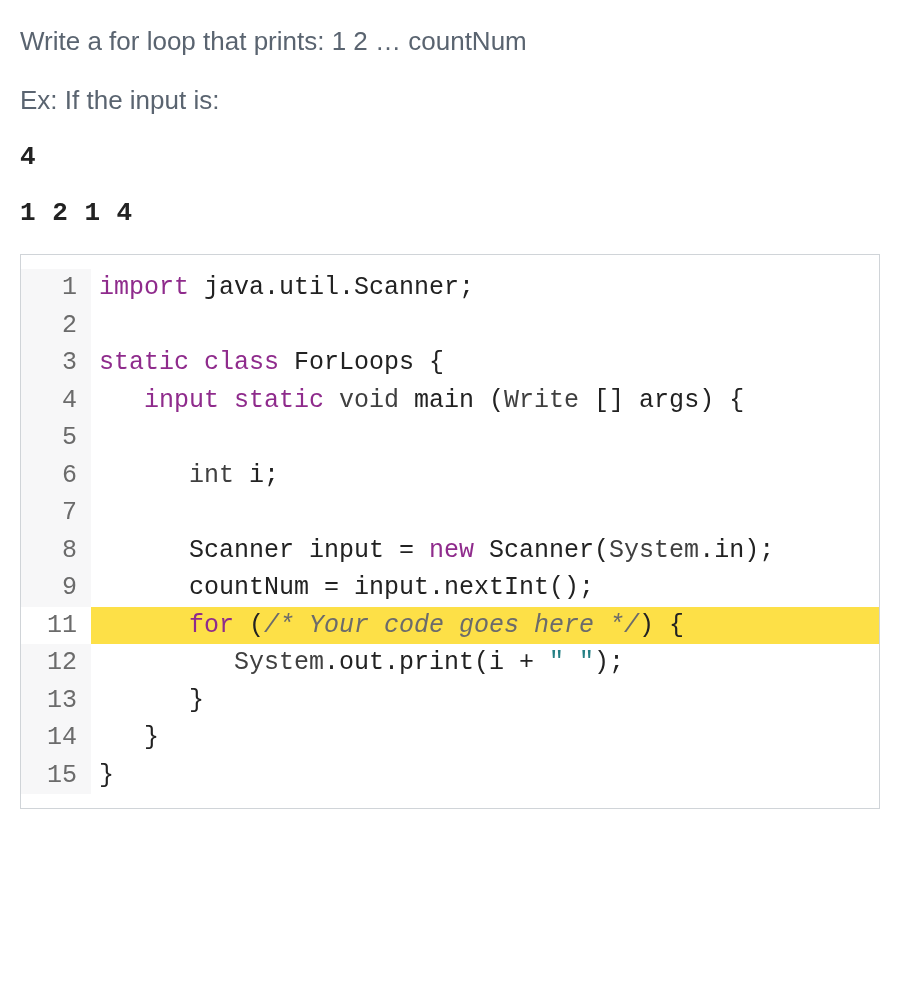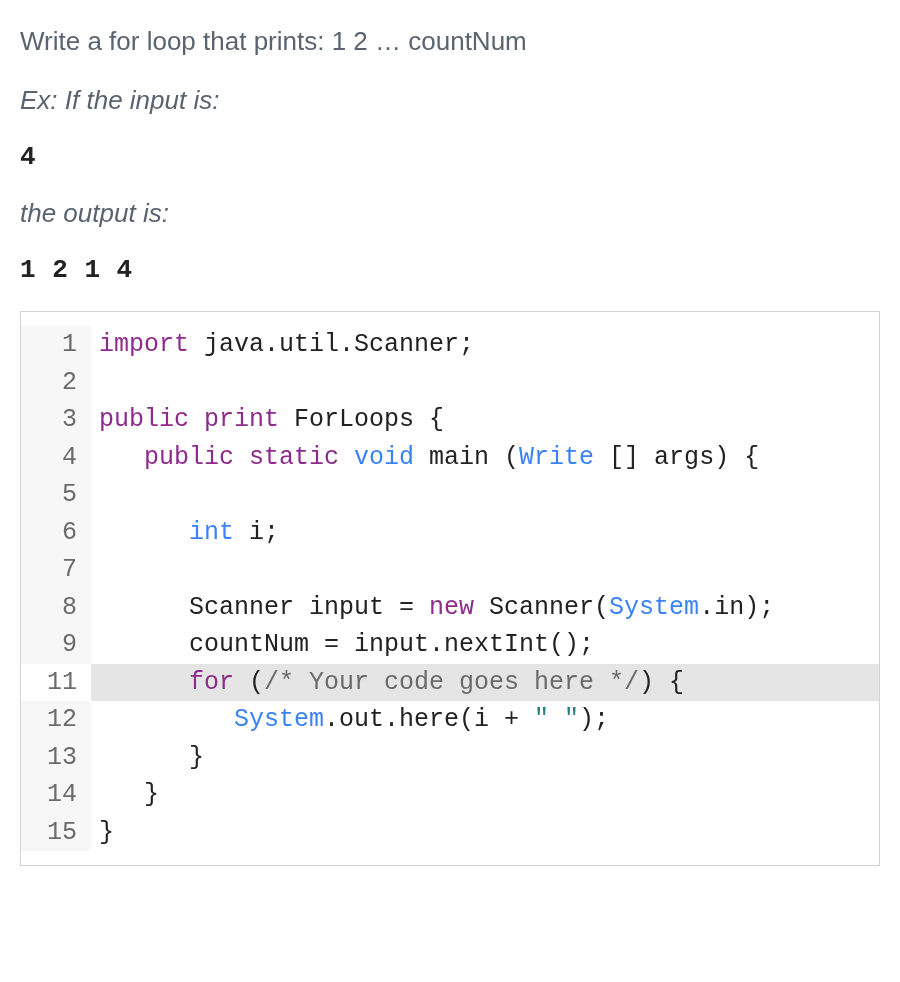--- a/index.html
+++ b/index.html
@@ -18,21 +18,20 @@
     font-size: 26px;
     line-height: 1.35;
     color: #5a6470;
     font-weight: 400;
     margin: 6px 0 26px 0;
   }
   .example-label {
     font-size: 26px;
     color: #5a6470;
     margin: 0 0 26px 0;
-    font-style: italic;
   }
   .example-block {
     font-family: Consolas, Menlo, Monaco, "Courier New", monospace;
     font-size: 26px;
     color: #222;
     margin: 0 0 26px 0;
     font-weight: 600;
     letter-spacing: 0.5px;
   }
   .code-editor {
@@ -44,70 +43,69 @@
     line-height: 1.5;
     position: relative;
   }
   .code-line {
     display: flex;
     align-items: baseline;
     white-space: pre;
     min-height: 1.5em;
   }
   .code-line.highlight-line {
-    background: #e5e5e5;
+    background: #fde047;
   }
   .gutter {
     width: 70px;
     text-align: right;
     padding-right: 14px;
     color: #6b6b6b;
     background: #f7f7f8;
     flex: 0 0 70px;
     user-select: none;
     font-variant-numeric: tabular-nums;
   }
   .code-line.highlight-line .gutter {
     background: #fff;
   }
   .code-content {
     padding-left: 8px;
     color: #222;
   }
   
   .tok-keyword { color: #8f2b8c; }
-  .tok-type    { color: #3b82f6; }
-  .tok-comment { color: #6b6b6b; }
+  .tok-type    { color: #404040; }
+  .tok-comment { color: #6b6b6b; font-style: italic; }
   .tok-string  { color: #258085; }
 </style>
 </head>
 <body>
 
 <div class="page">
 
   <p class="prompt-text">Write a for loop that prints: 1 2 … countNum</p>
 
   <p class="example-label">Ex: If the input is:</p>
 
   <div class="example-block">4</div>
 
-  <p class="example-label">the output is:</p>
 
   <div class="example-block">1 2 1 4</div>
 
   <div class="code-editor" id="code-editor">
       <div class="code-line"><span class="gutter">1</span><span class="code-content"><span class="tok-keyword">import </span><span>java.util.Scanner;</span></span></div>
       <div class="code-line"><span class="gutter">2</span><span class="code-content"></span></div>
-      <div class="code-line"><span class="gutter">3</span><span class="code-content"><span class="tok-keyword">public print </span><span>ForLoops {</span></span></div>
-      <div class="code-line"><span class="gutter">4</span><span class="code-content"><span>   </span><span class="tok-keyword">public static </span><span class="tok-type">void </span><span>main (</span><span class="tok-type">Write</span><span> [] args) {</span></span></div>
+      <div class="code-line"><span class="gutter">3</span><span class="code-content"><span class="tok-keyword">static class </span><span>ForLoops {</span></span></div>
+      <div class="code-line"><span class="gutter">4</span><span class="code-content"><span>   </span><span class="tok-keyword">input static </span><span class="tok-type">void </span><span>main (</span><span class="tok-type">Write</span><span> [] args) {</span></span></div>
       <div class="code-line"><span class="gutter">5</span></div>
       <div class="code-line"><span class="gutter">6</span><span class="code-content"><span>      </span><span class="tok-type">int </span><span>i;</span></span></div>
       <div class="code-line"><span class="gutter">7</span><span class="code-content"></span></div>
       <div class="code-line"><span class="gutter">8</span><span class="code-content"><span>      Scanner input = </span><span class="tok-keyword">new </span><span>Scanner(</span><span class="tok-type">System</span><span>.in);</span></span></div>
       <div class="code-line"><span class="gutter">9</span><span class="code-content"><span>      countNum = input.nextInt();</span></span></div>
       <div class="code-line highlight-line"><span class="gutter">11</span><span class="code-content"><span>      </span><span class="tok-keyword">for </span><span>(</span><span class="tok-comment">/* Your code goes here */</span><span>) {</span></span></div>
-      <div class="code-line"><span class="gutter">12</span><span class="code-content"><span>         </span><span class="tok-type">System</span><span>.out.here(i + </span><span class="tok-string">" "</span><span>);</span></span></div>
+      <div class="code-line"><span class="gutter">12</span><span class="code-content"><span>         </span><span class="tok-type">System</span><span>.out.print(i + </span><span class="tok-string">" "</span><span>);</span></span></div>
       <div class="code-line"><span class="gutter">13</span><span class="code-content"><span>      }</span></span></div>
       <div class="code-line"><span class="gutter">14</span><span class="code-content"><span>   }</span></span></div>
       <div class="code-line"><span class="gutter">15</span><span class="code-content"><span>}</span></span></div>
     </div>
 
 </div>
 
 </body></html>

